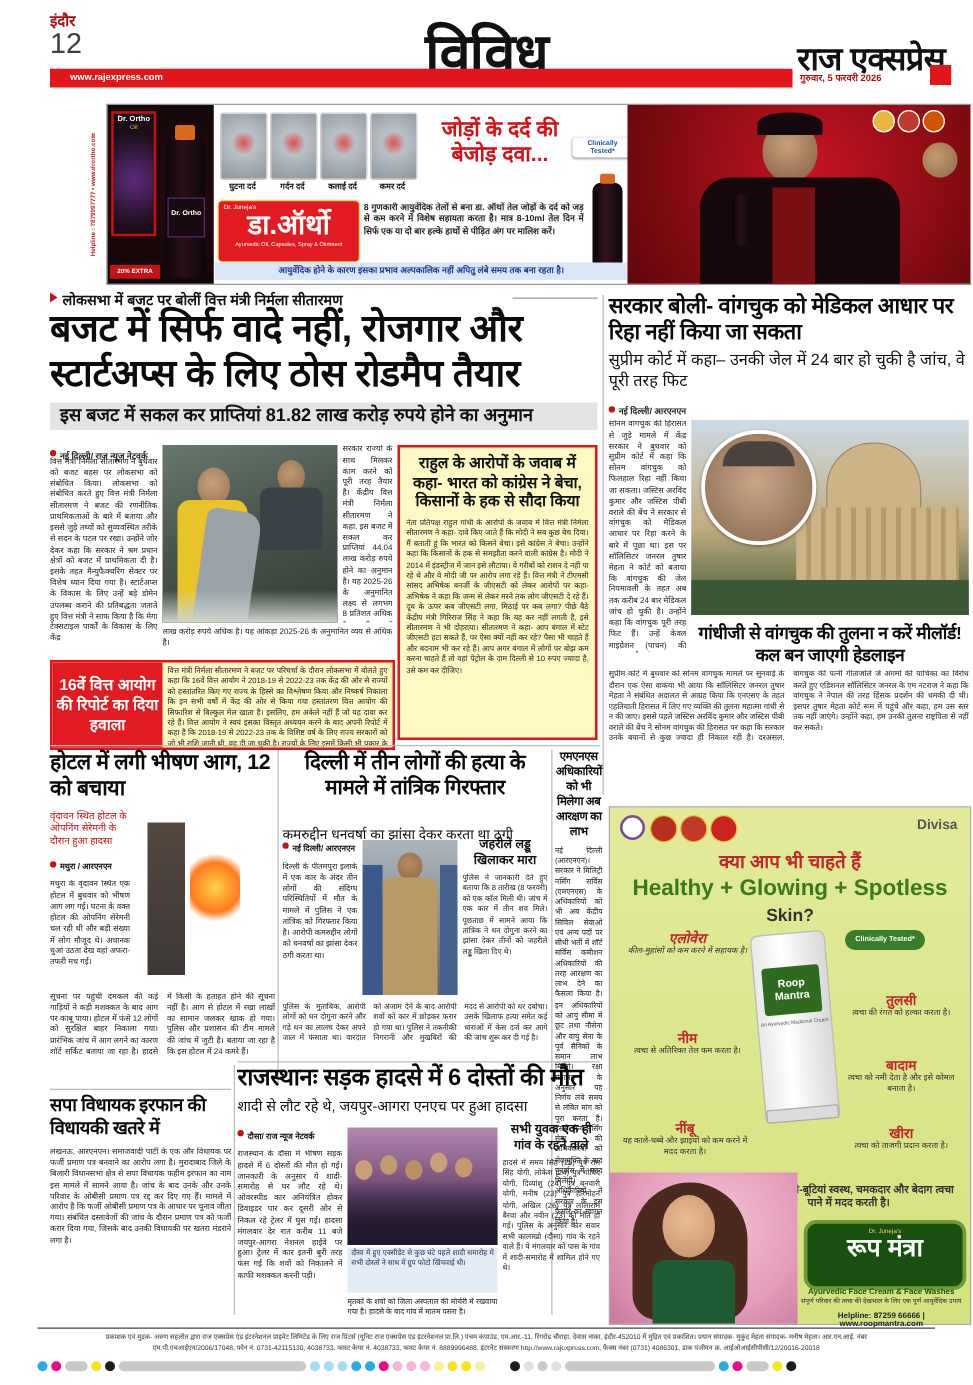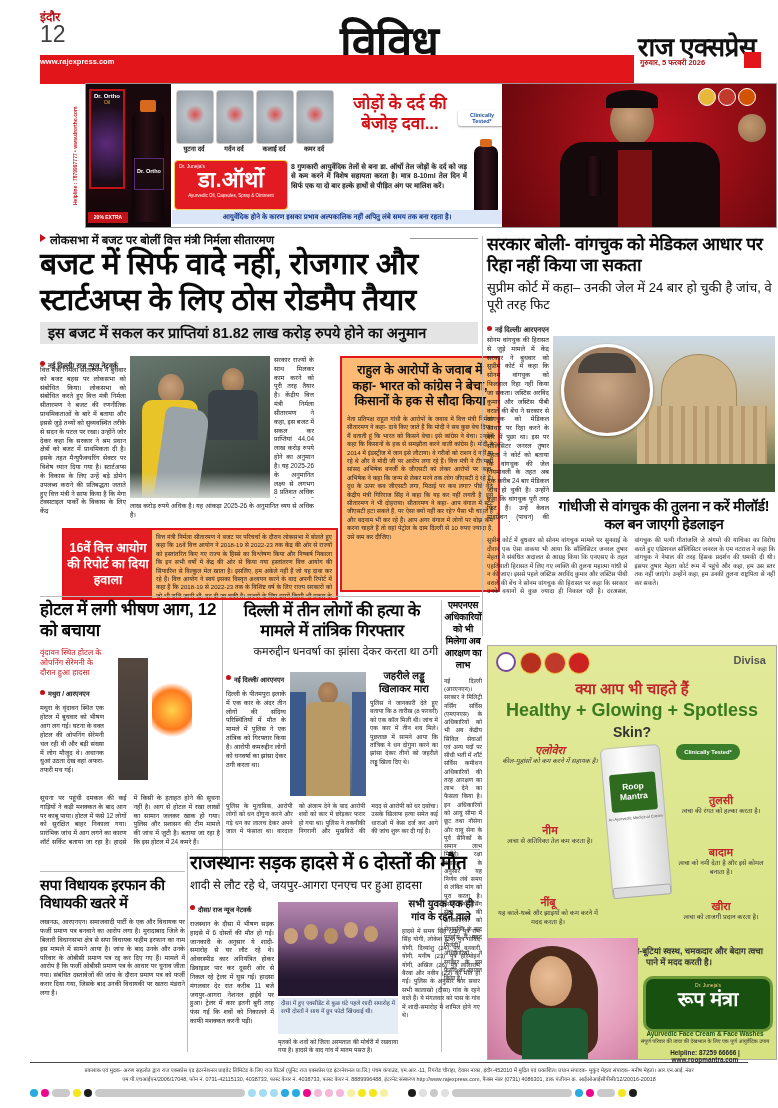--- a/index.html
+++ b/index.html
@@ -23,21 +23,21 @@
   .bluestrip{background:#dbe7f8;color:#16388c;font-weight:bold;font-size:7px;text-align:center;}
   
   .ph{overflow:hidden;}
   .ph-parl{background:linear-gradient(160deg,#69786e 0%,#49564e 45%,#333d37 100%);}
   .ph-court{background:linear-gradient(180deg,#cddbe6 0%,#c3ac80 55%,#3c5733 100%);}
   .ph-fire{background:radial-gradient(circle at 45% 40%, #ffb23a 0%, #e2541b 35%, #571f08 70%, #1609042 100%),#140a05;}
   .ph-tant{background:linear-gradient(180deg,#aeb6bd 0%,#7d858d 60%,#5c636b 100%);}
   .ph-crash{background:linear-gradient(180deg,#b487b0 0%,#6e4a72 55%,#30203a 100%);}
   .face{border-radius:50%;}
   
-  .redbox{border:2px solid #e2151b;background:#fdba74;margin-left:22px;}
+  .redbox{border:2px solid #e2151b;background:#fef9c3;}
   .graybar{background:#e4e4e4;}
   
   .roop{background:linear-gradient(180deg,#e2ea9a 0%,#d5e27f 100%);border:1px solid #aaa;}
   .ing-name{color:#c0272d;font-weight:bold;font-size:11px;}
   .ing-desc{color:#333;font-size:6.6px;line-height:1.3;}
   .tube{background:linear-gradient(90deg,#e9e9e9,#ffffff 40%,#d8d8d8);border:1px solid #bbb;border-radius:6px 6px 3px 3px;transform:rotate(-5deg);}
   .roop-logo{background:#17500f;border:3px solid #6f9a3a;border-radius:10px;color:#fff;text-align:center;}
   
   .mk{width:8px;height:8px;border-radius:50%;flex:0 0 auto;}
   .mkbar{height:8px;border-radius:4px;background:#c9c9c9;flex:0 0 auto;}
@@ -46,21 +46,21 @@
 </style>
 </head>
 <body>
 
 <div class="page">
 
   <div class="abs" style="left:40px;top:8px;font-size:12px;font-weight:bold;color:#b01116;">इंदौर</div>
   <div class="abs" style="left:40px;top:21px;font-size:23px;font-weight:normal;color:#404040;">12</div>
   <div class="abs" style="left:0;right:0;top:10px;text-align:center;font-size:45px;font-weight:bold;letter-spacing:-1px;">विविध</div>
   <div class="abs" style="right:22px;top:28px;font-size:26px;font-weight:bold;letter-spacing:-0.5px;margin-left:16px;">राज एक्सप्रेस</div>
-  <div class="abs redbar" style="left:40px;top:55px;width:594px;height:29px;line-height:13px;font-size:7.5px;font-weight:bold;padding-left:0;box-sizing:border-box;">www.rajexpress.com</div>
+  <div class="abs redbar" style="left:40px;top:55px;width:594px;height:15px;line-height:13px;font-size:7.5px;font-weight:bold;padding-left:16px;box-sizing:border-box;">www.rajexpress.com</div>
   <div class="abs" style="left:640px;top:57px;width:100px;font-size:7.5px;font-weight:bold;color:#b01116;">गुरुवार, 5 फरवरी 2026</div>
   <div class="abs" style="left:744px;top:52px;width:17px;height:16px;background:#e2151b;"></div>
 
   <div class="abs" style="left:72px;top:86px;height:140px;width:11px;writing-mode:vertical-rl;transform:rotate(180deg);font-size:5px;color:#c31218;font-weight:bold;text-align:center;">Helpline : 7879997777  •  www.drortho.com</div>
   <div class="abs ortho" style="left:85px;top:83px;width:690px;height:143px;">
 
     <div class="abs ortho-left" style="left:0;top:0;width:85px;height:143px;">
       <div class="abs" style="left:3px;top:5px;width:36px;height:100px;border:2px solid #c31218;background:radial-gradient(circle at 50% 55%, #5a2a7a 0%, #1b0d18 70%);box-sizing:border-box;">
         <div style="font-size:6px;color:#fff;font-weight:bold;text-align:center;margin-top:2px;">Dr. Ortho</div>
         <div style="font-size:5px;color:#e8b83a;text-align:center;">Oil</div>
@@ -187,21 +187,21 @@
       <div class="abs" style="left:10px;top:8px;width:30px;height:122px;background:linear-gradient(180deg,#2a1a10,#0c0604);opacity:.8;"></div>
       <div class="abs" style="left:44px;top:30px;width:40px;height:60px;background:radial-gradient(circle,#ffd24a 0%,#ff7a1e 55%,transparent 75%);"></div>
     </div>
     <div class="abs body-txt" style="left:0;top:194px;width:180px;height:72px;column-count:2;column-gap:7px;">सूचना पर पहुंची दमकल की कई गाड़ियों ने कड़ी मशक्कत के बाद आग पर काबू पाया। होटल में फंसे 12 लोगों को सुरक्षित बाहर निकाला गया। प्रारंभिक जांच में आग लगने का कारण शॉर्ट सर्किट बताया जा रहा है। हादसे में किसी के हताहत होने की सूचना नहीं है। आग से होटल में रखा लाखों का सामान जलकर खाक हो गया। पुलिस और प्रशासन की टीम मामले की जांच में जुटी है। बताया जा रहा है कि इस होटल में 24 कमरे हैं।</div>
   </div>
 
   <div class="vline" style="left:222px;top:600px;height:266px;"></div>
 
   <div class="abs" style="left:226px;top:600px;width:212px;height:248px;">
     <div class="hl" style="font-size:16.5px;line-height:1.22;text-align:center;">दिल्ली में तीन लोगों की हत्या के मामले में तांत्रिक गिरफ्तार</div>
-    <div style="font-size:11px;font-weight:500;text-align:right;margin-top:3px;">कमरुद्दीन धनवर्षा का झांसा देकर करता था ठगी</div>
+    <div style="font-size:11px;font-weight:500;text-align:left;margin-top:19px;">कमरुद्दीन धनवर्षा का झांसा देकर करता था ठगी</div>
     <div class="abs" style="left:0;top:68px;width:60px;">
       <div><span class="reddot"></span><span style="font-size:6.5px;font-weight:bold;">नई दिल्ली/ आरएनएन</span></div>
       <div class="body-txt" style="margin-top:4px;height:112px;">दिल्ली के पीतमपुरा इलाके में एक कार के अंदर तीन लोगों की संदिग्ध परिस्थितियों में मौत के मामले में पुलिस ने एक तांत्रिक को गिरफ्तार किया है। आरोपी कमरुद्दीन लोगों को धनवर्षा का झांसा देकर ठगी करता था।</div>
     </div>
     <div class="abs ph ph-tant" style="left:64px;top:72px;width:76px;height:124px;">
       <div class="abs face" style="left:28px;top:10px;width:20px;height:22px;background:radial-gradient(circle at 45% 40%, #b98a60, #8d6a4a);"></div>
       <div class="abs" style="left:16px;top:30px;width:44px;height:94px;background:#b99a64;border-radius:8px 8px 0 0;"></div>
       <div class="abs" style="left:0;top:20px;width:16px;height:104px;background:#3a5a8c;"></div>
       <div class="abs" style="right:0;top:20px;width:14px;height:104px;background:#44618f;"></div>
     </div>

